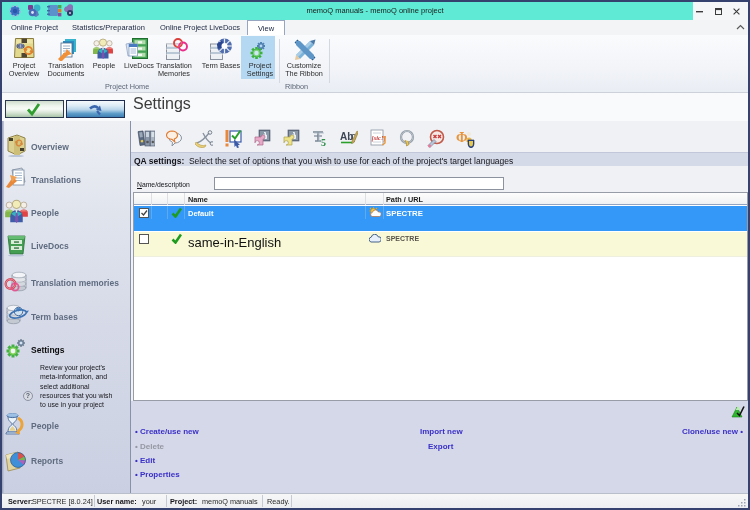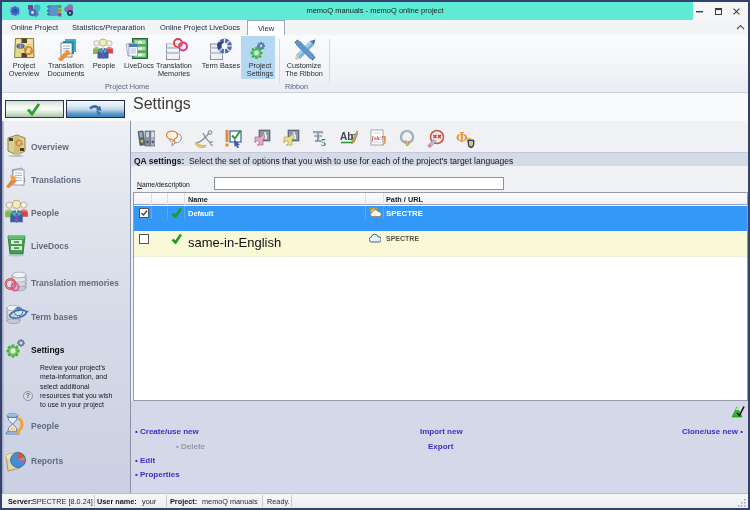--- a/index.html
+++ b/index.html
@@ -44,21 +44,21 @@
 #tbl { position:absolute; left:2px; top:71px; width:615px; height:209px; background:#fff; border:1px solid #979ca6; }
 #thead { position:absolute; left:0; top:0; width:100%; height:12px; background:linear-gradient(180deg,#fdfdfd,#f0f1f3); border-bottom:1px solid #93a4c2; }
 .hsep { position:absolute; top:0; width:1px; height:12px; background:#dddfe3; }
 .htxt { position:absolute; top:2px; font-size:7.3px; font-weight:bold; color:#1c1c1c; }
 .row { position:absolute; left:0; width:100%; height:25px; }
 .rsep { position:absolute; top:0; width:1px; height:13px; }
 
 #botpane { position:absolute; left:0; top:280px; width:617px; height:92px; background:#d5d8e9; }
 #restext { position:absolute; left:4px; top:4px; width:588px; height:14px; background:#fff; border:1px solid #7f8694; font-size:7.5px; color:#111; line-height:12px; padding-left:2px; }
 .lnk { position:absolute; font-size:8px; font-weight:bold; color:#3a30c8; }
-.lnk.dis { color:#9597a3;margin-left:41px; }
+.lnk.dis { color:#9597a3; }
 
 #statusbar { position:absolute; left:0; top:491px; width:746px; height:15px; background:linear-gradient(180deg,#f7f7f8,#eceef1); border-top:1px solid #bac0cb; }
 #statusbar .seg { position:absolute; top:3px; font-size:7.3px; color:#2a2a2a; }
 #statusbar .b { font-weight:bold; color:#15151a; }
 .ssep { position:absolute; top:1px; width:1px; height:12px; background:#c6cad3; }
 </style>
 </head>
 <body>
 <div id="win">
 

